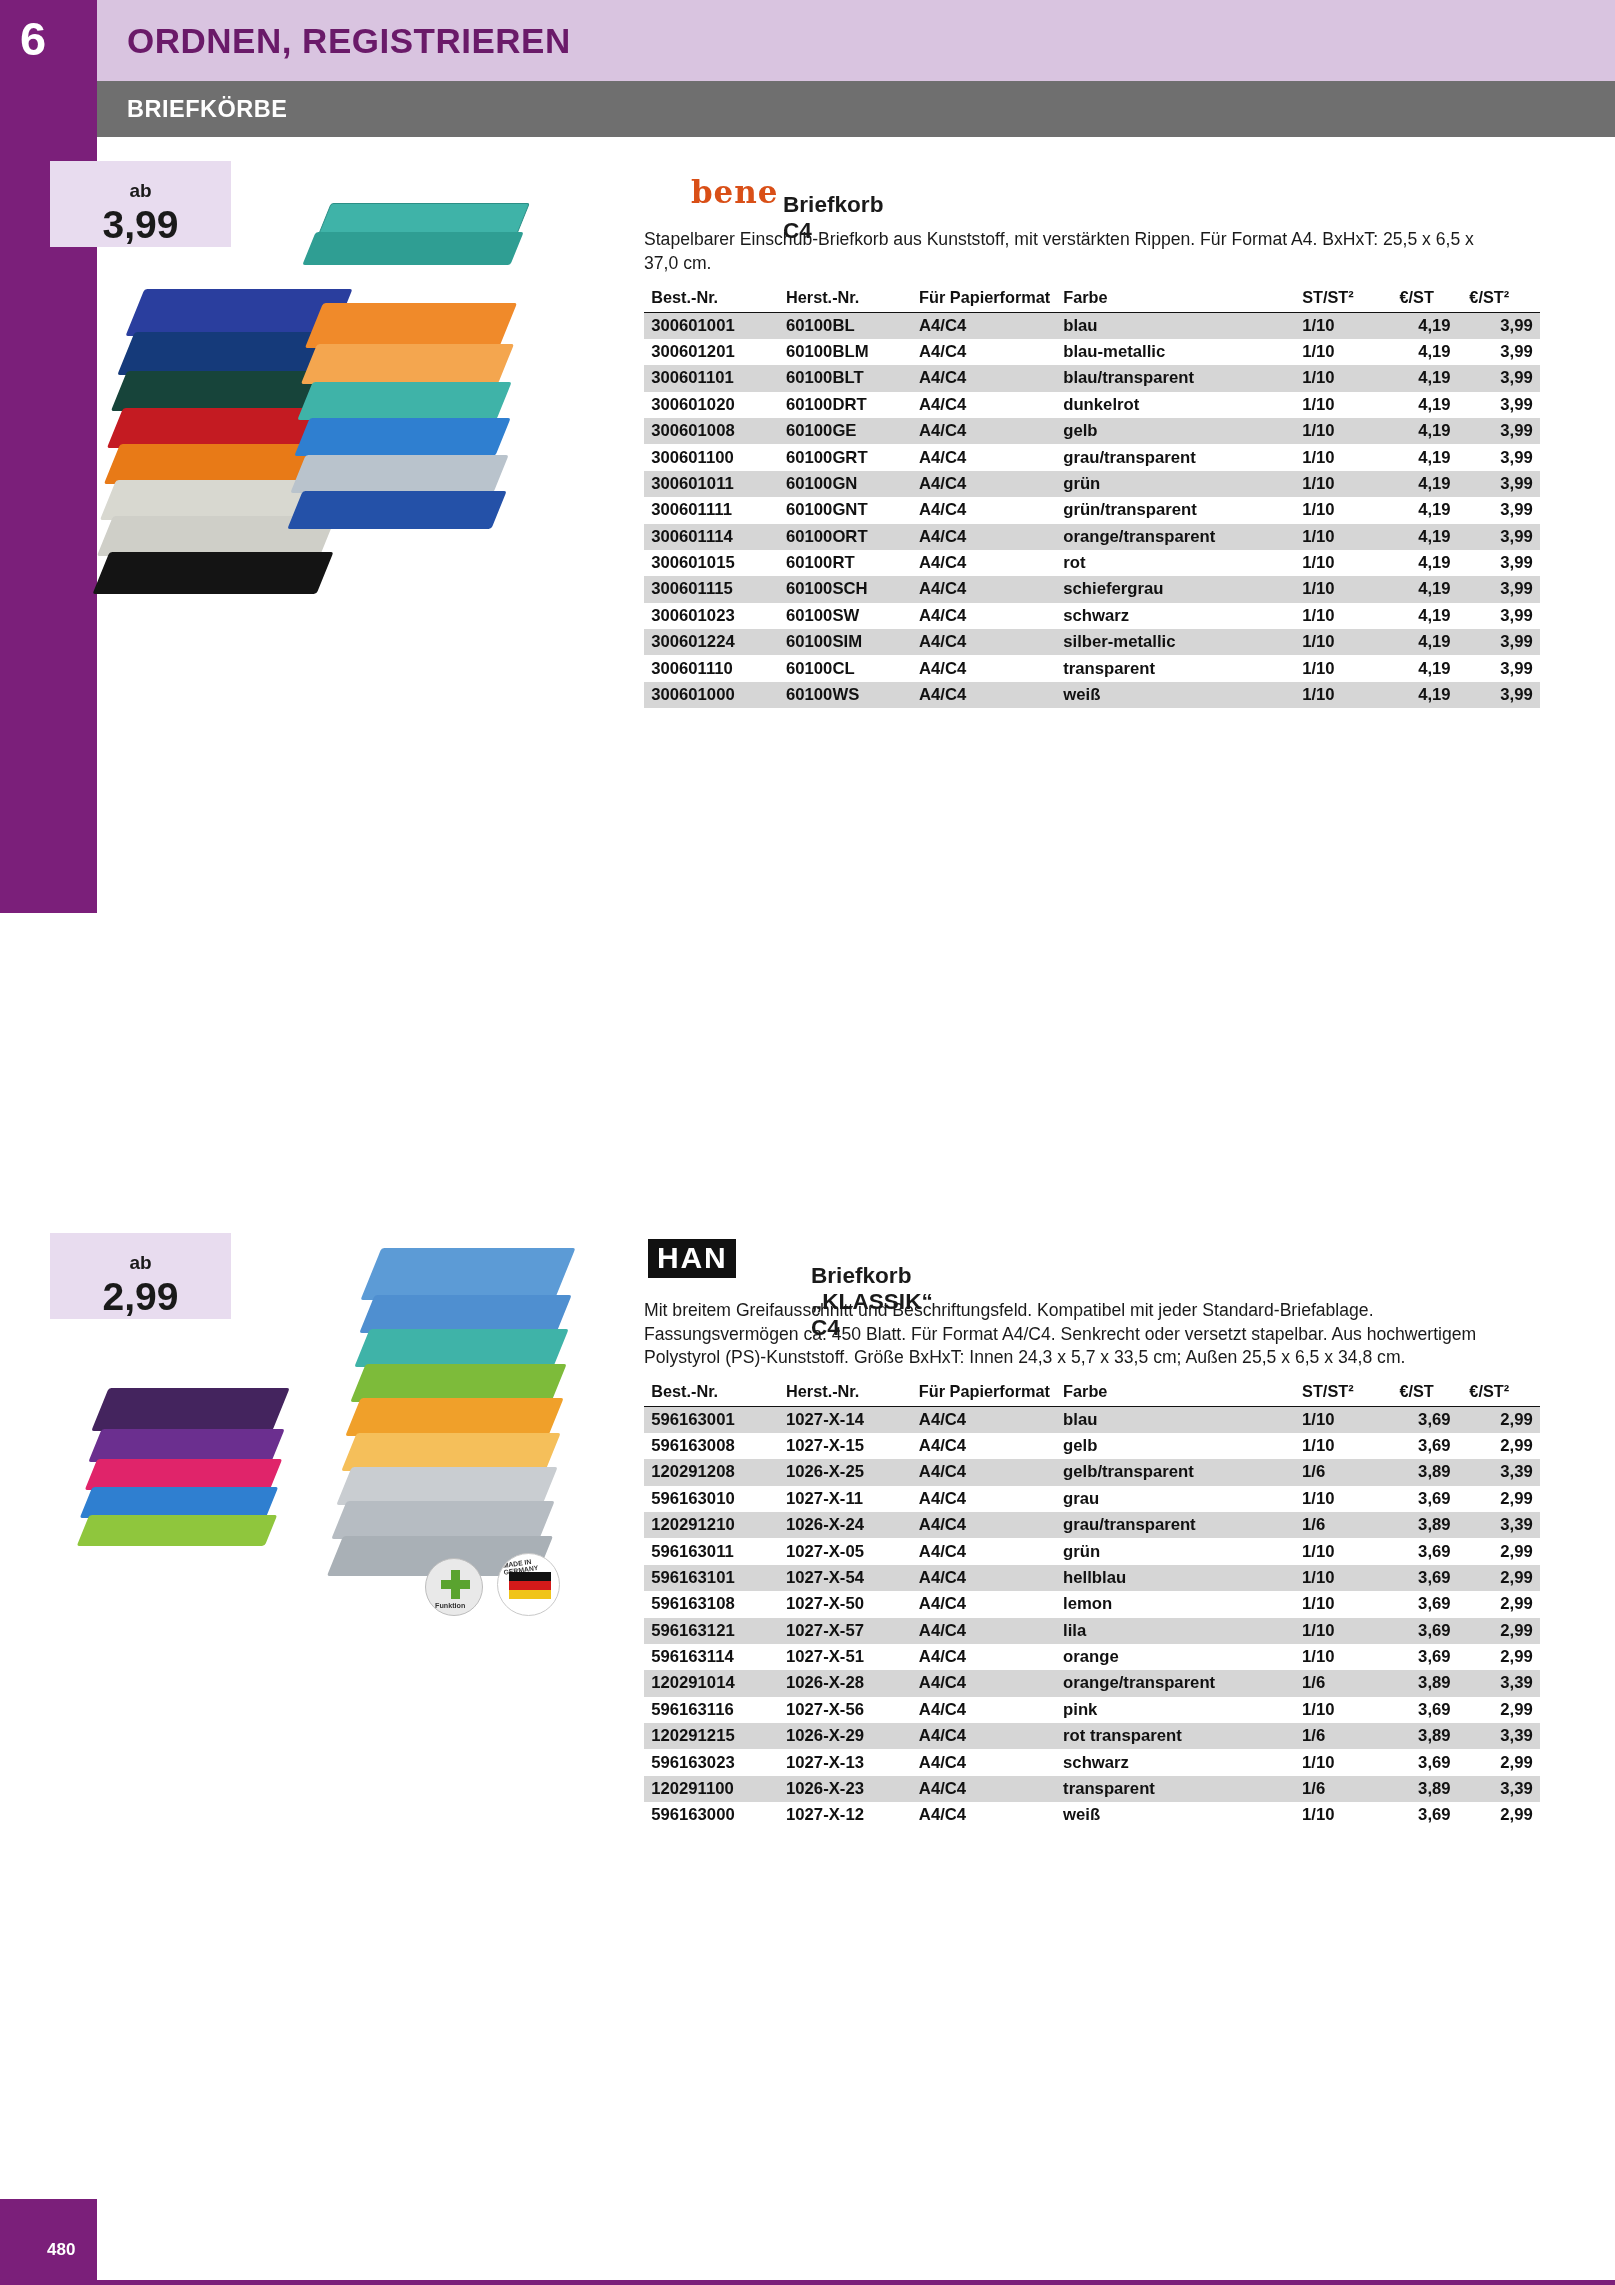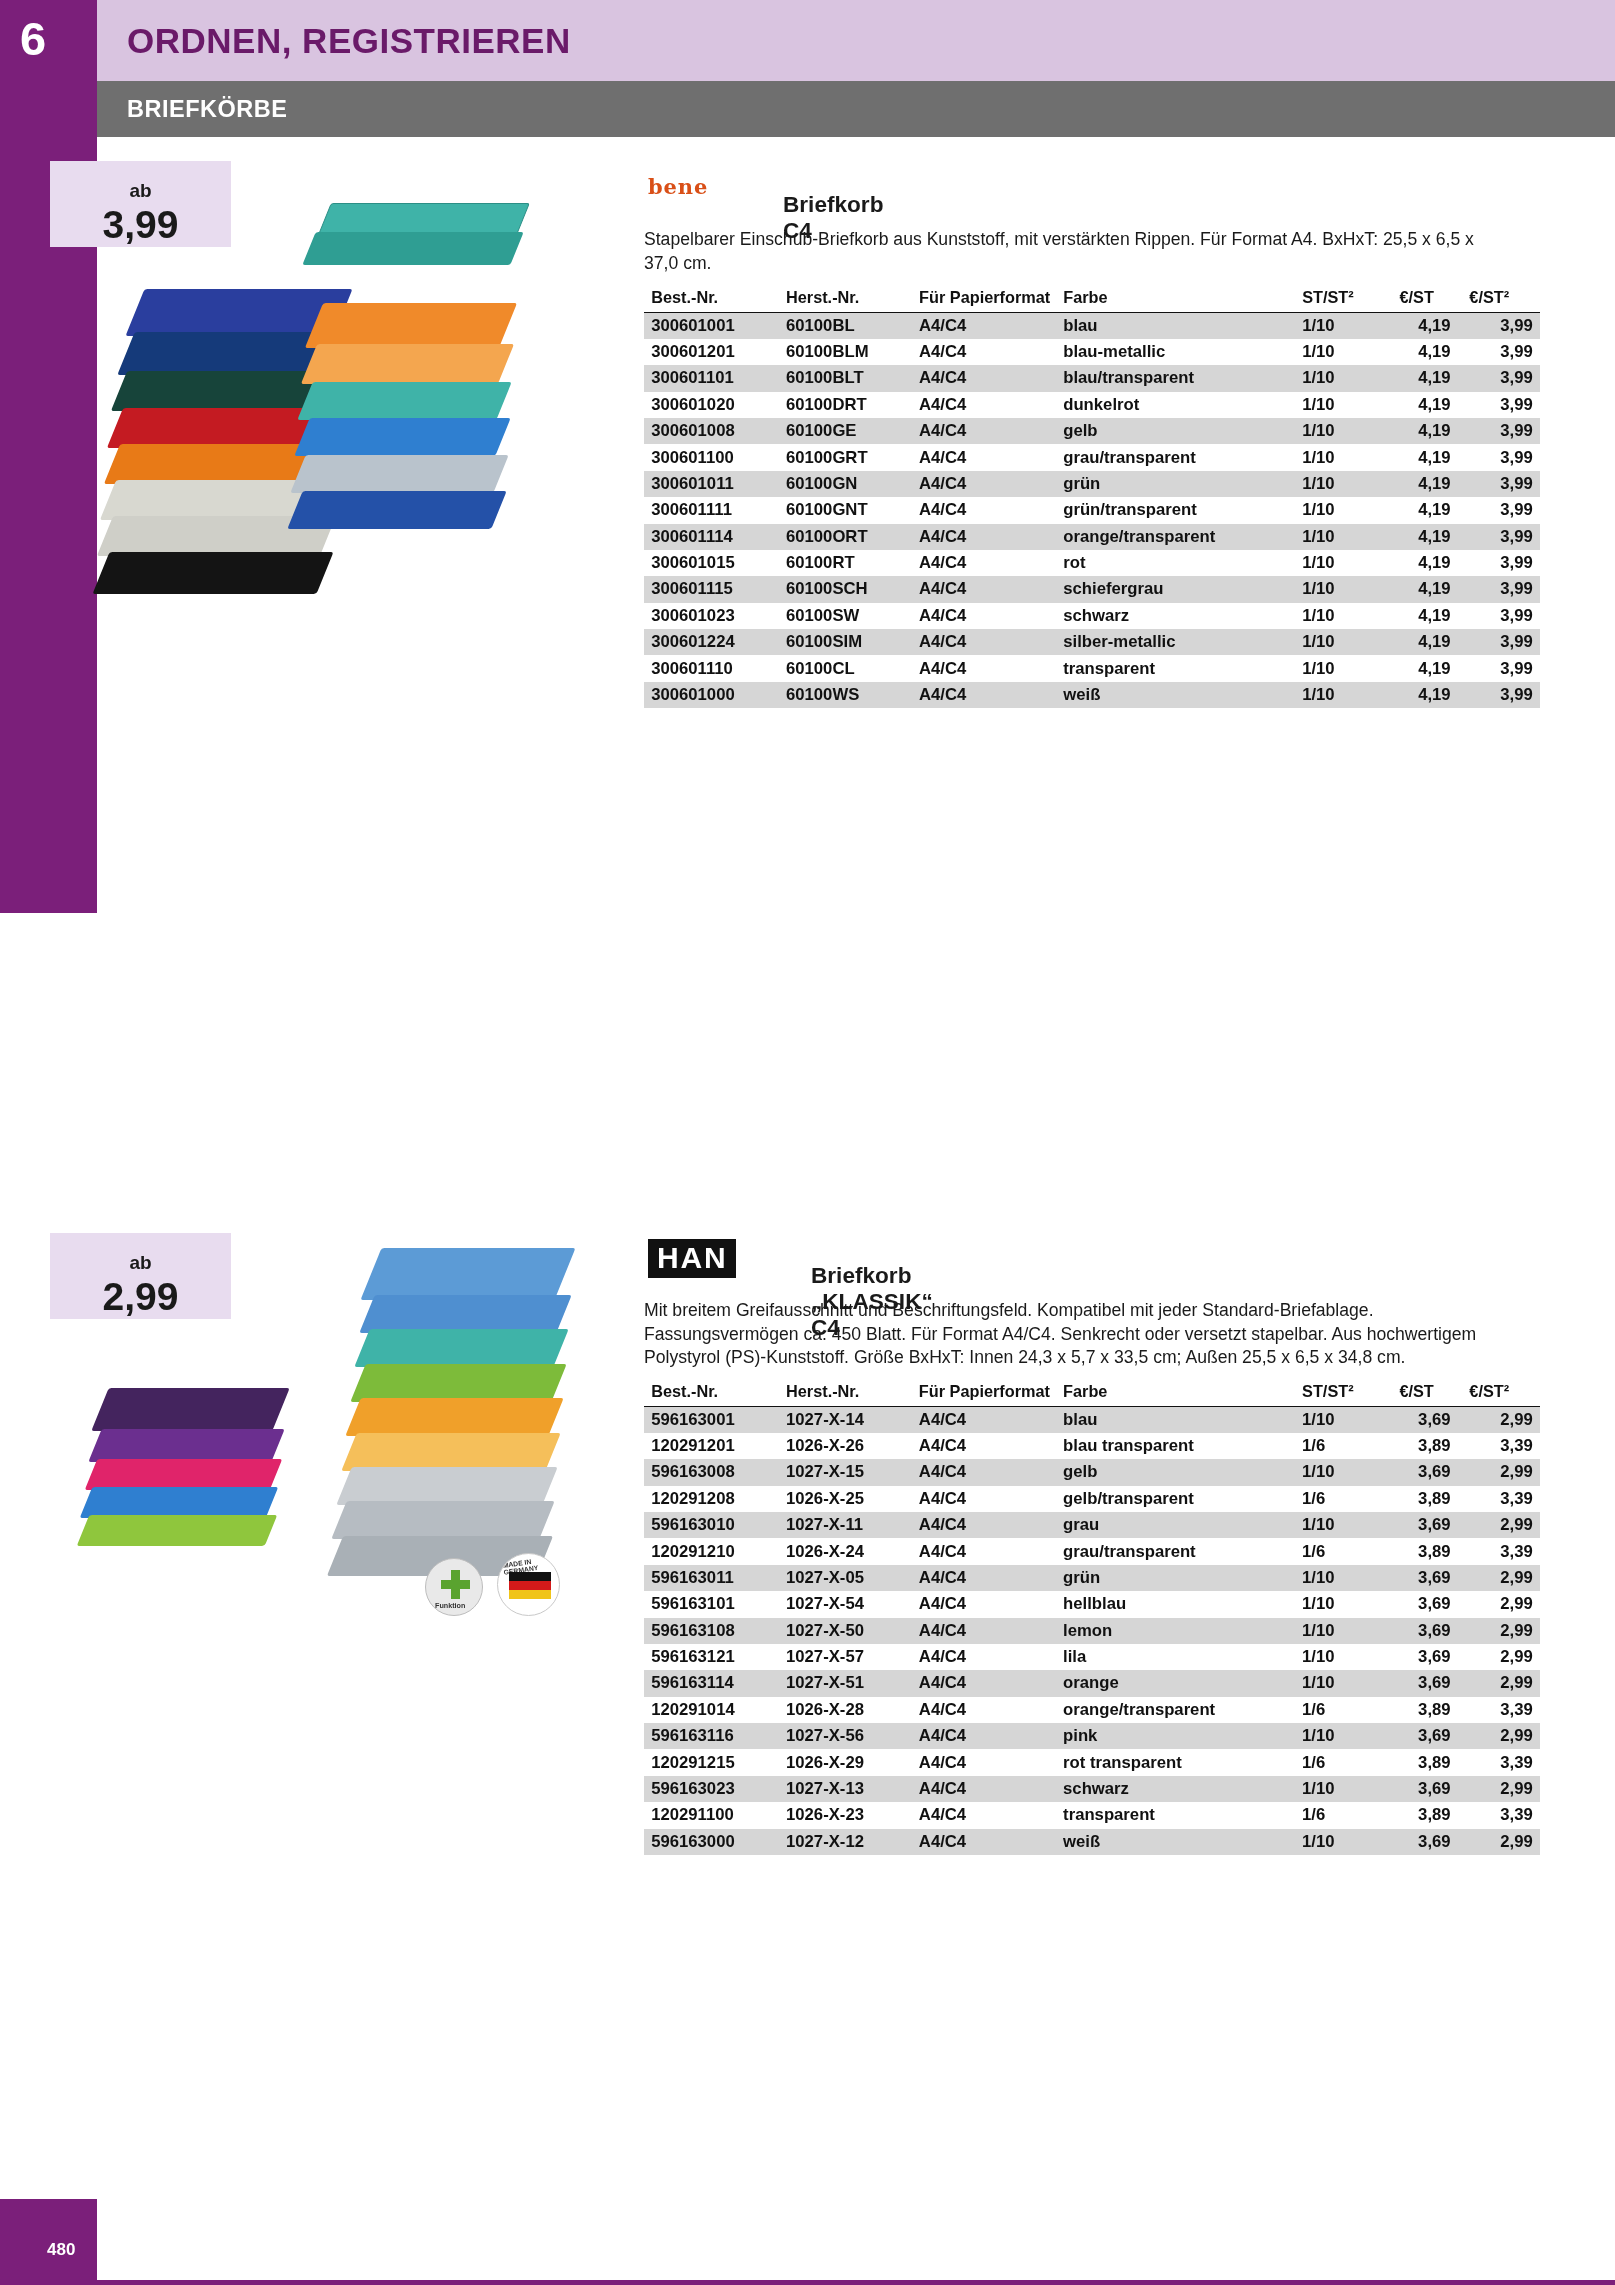--- a/index.html
+++ b/index.html
@@ -163,24 +163,25 @@
   
   .img-wrap { position: absolute; }
   .tray {
     position: absolute;
     border-radius: 2.7px;
     transform: skewX(-22deg);
   }
 
   .bene-logo {
     font-family: "DejaVu Serif", serif;
-    font-size: 21px;
+    font-size: 31px;
     font-weight: bold;
     color: #d94f17;
     letter-spacing: 0.9px;
+    margin-left: 43px;
   }
   .han-logo {
     display: inline-block;
     background: #111111;
     color: #ffffff;
     font-size: 30px;
     font-weight: bold;
     letter-spacing: 1.8px;
     padding: 1.8px 9px 3.6px 9px;
     position: relative;
@@ -500,29 +501,20 @@
         <tr>
           <td class="c-best">596163001</td>
           <td class="c-herst">1027-X-14</td>
           <td class="c-format">A4/C4</td>
           <td class="c-farbe">blau</td>
           <td class="c-st">1/10</td>
           <td class="c-p1">3,69</td>
           <td class="c-p2">2,99</td>
         </tr>
         <tr>
-          <td class="c-best">120291201</td>
-          <td class="c-herst">1026-X-26</td>
-          <td class="c-format">A4/C4</td>
-          <td class="c-farbe">blau transparent</td>
-          <td class="c-st">1/6</td>
-          <td class="c-p1">3,89</td>
-          <td class="c-p2">3,39</td>
-        </tr>
-        <tr>
           <td class="c-best">596163008</td>
           <td class="c-herst">1027-X-15</td>
           <td class="c-format">A4/C4</td>
           <td class="c-farbe">gelb</td>
           <td class="c-st">1/10</td>
           <td class="c-p1">3,69</td>
           <td class="c-p2">2,99</td>
         </tr>
         <tr>
           <td class="c-best">120291208</td>

